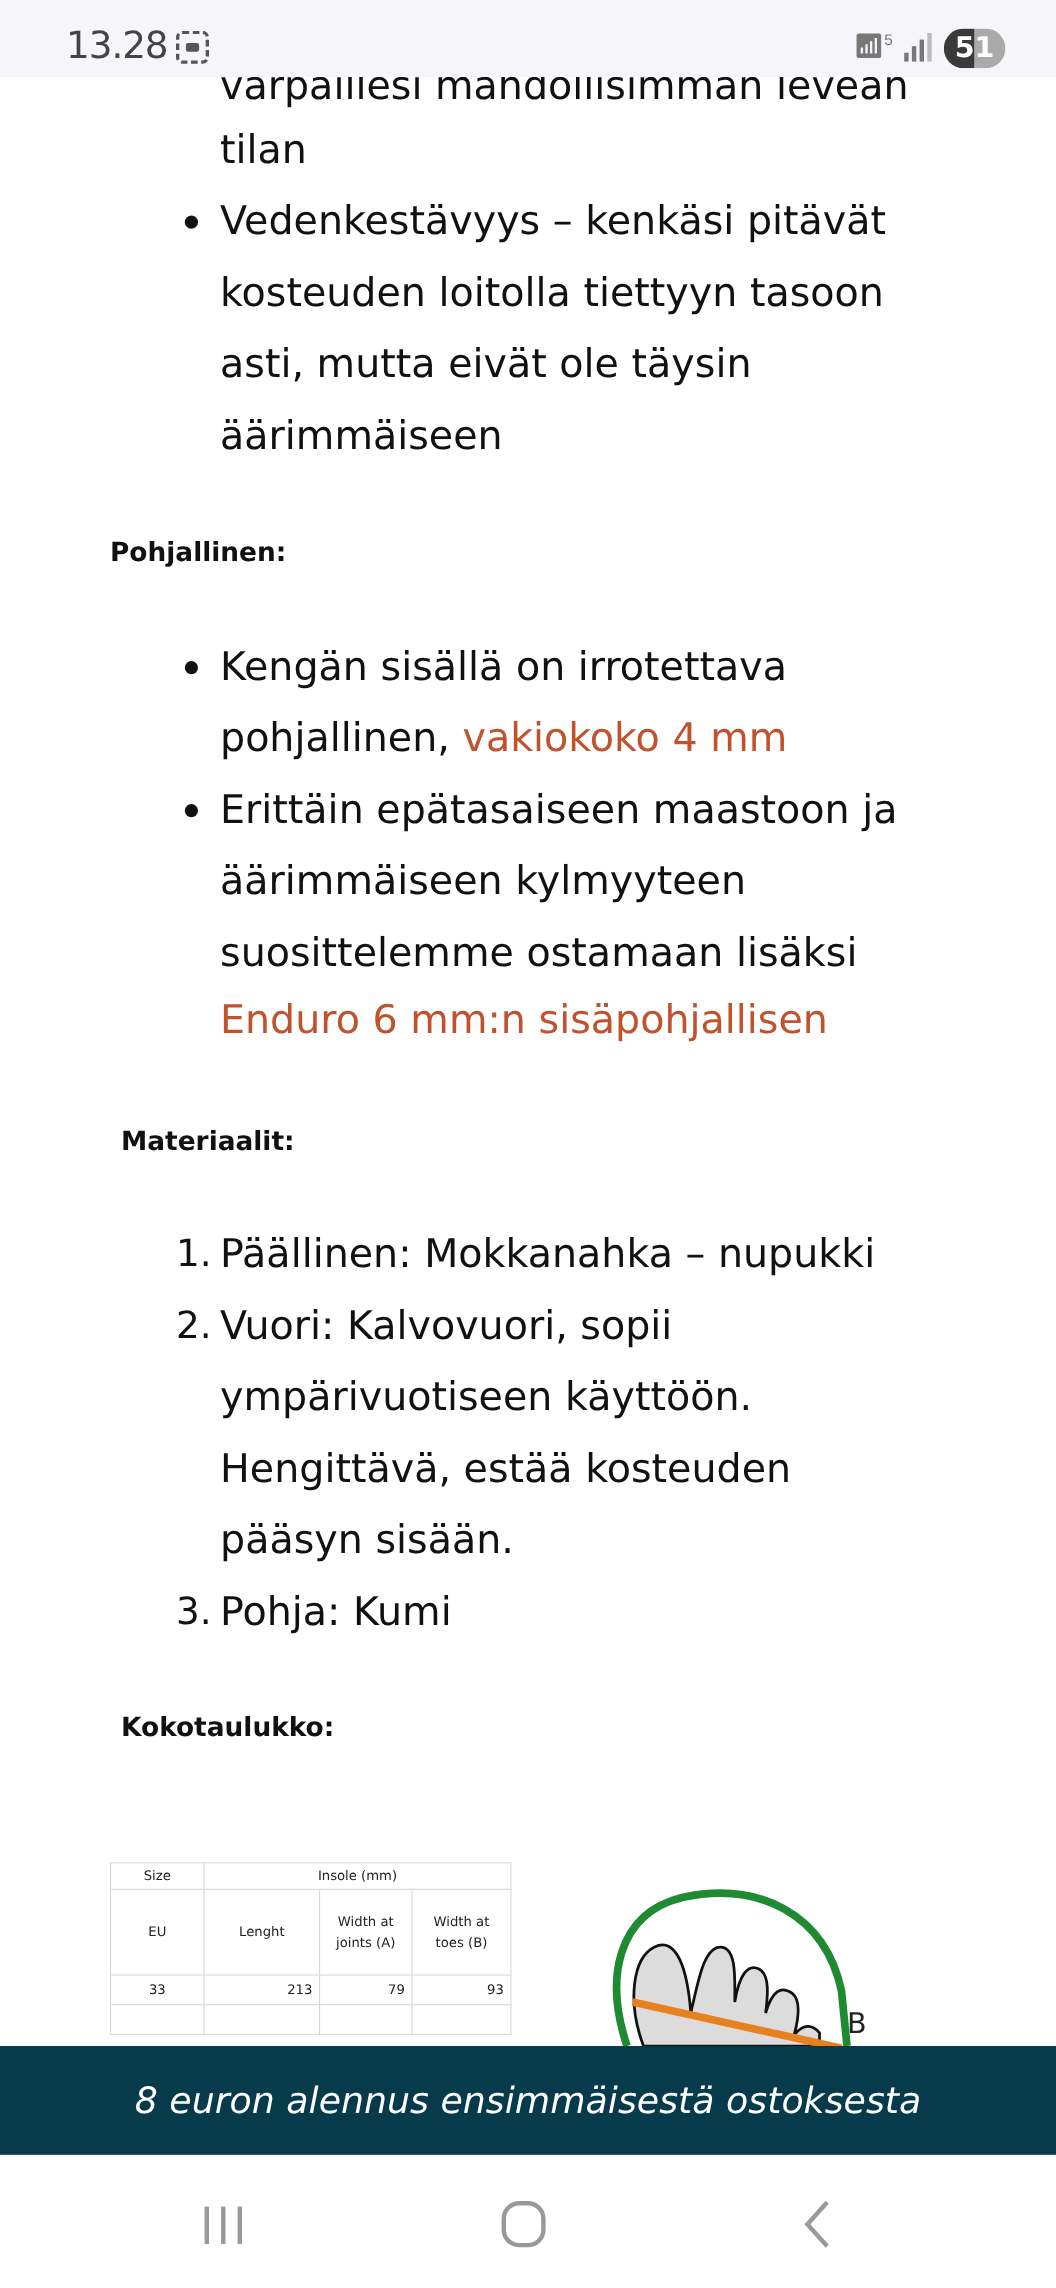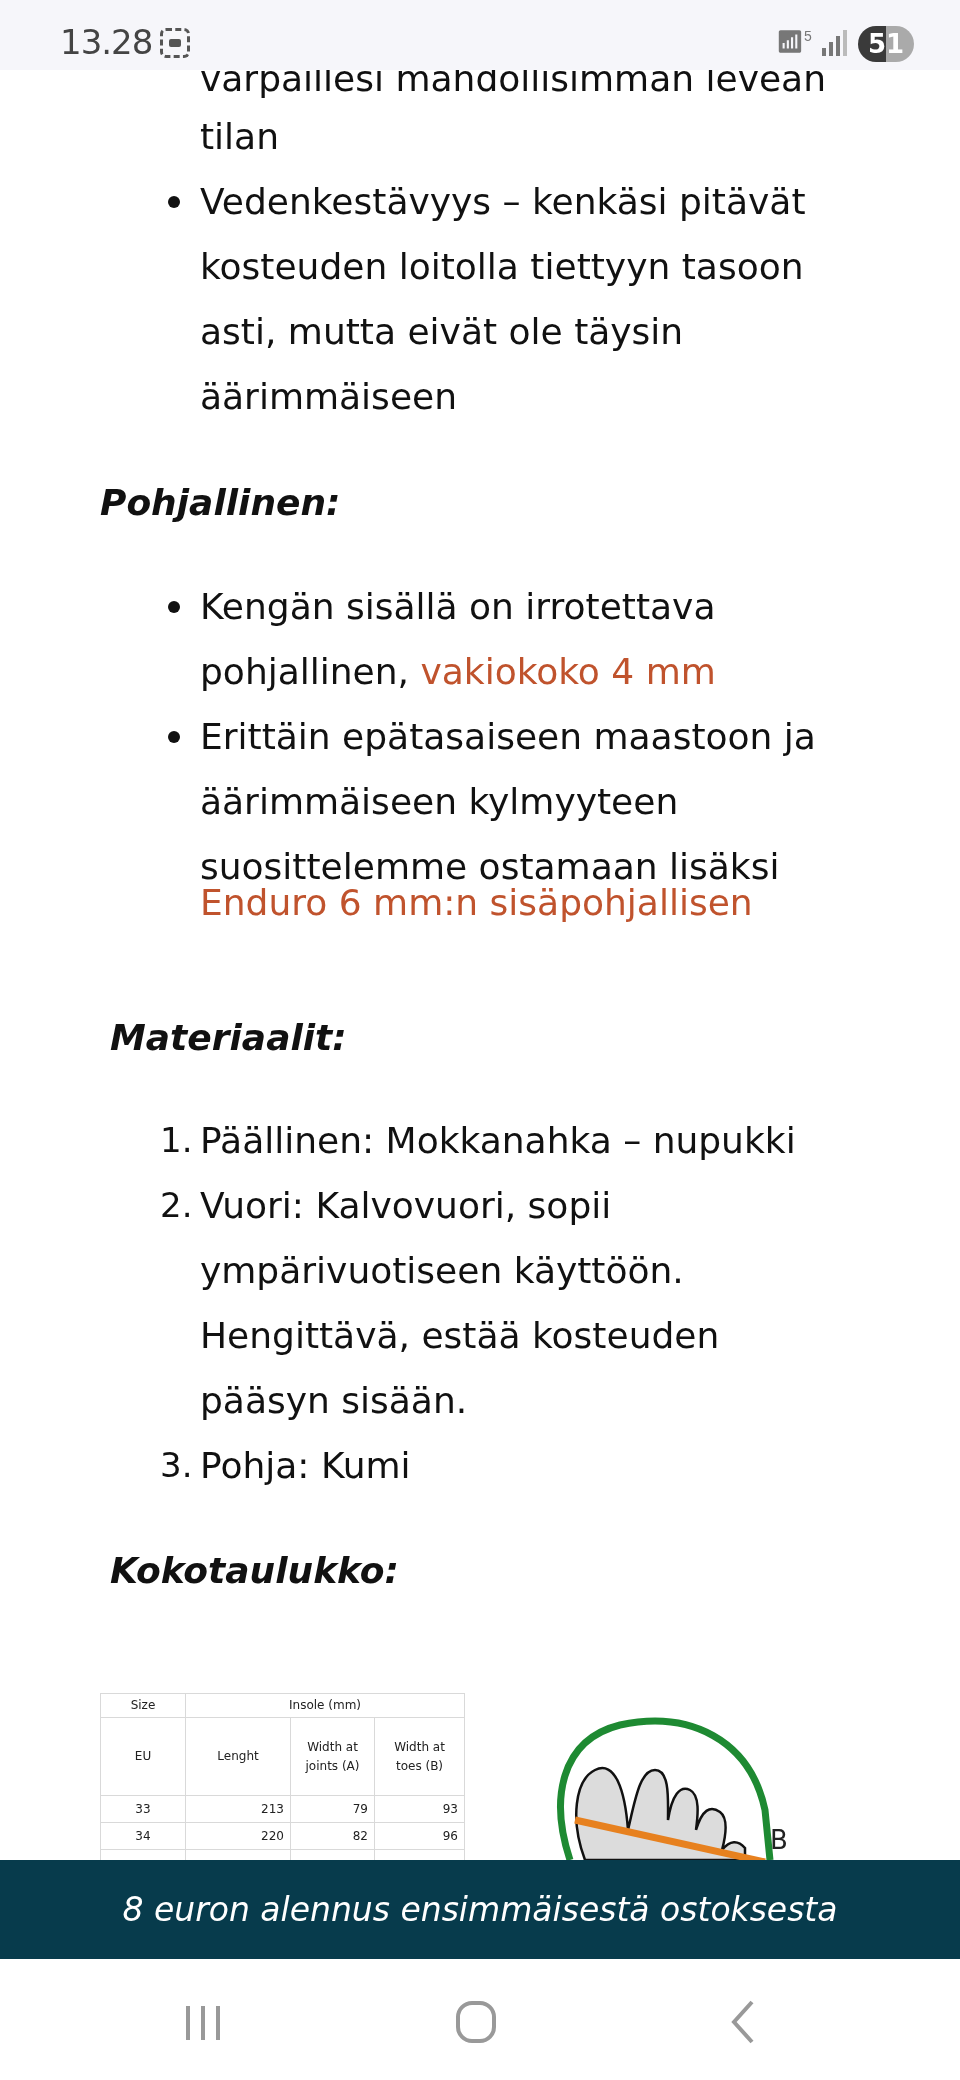--- a/index.html
+++ b/index.html
@@ -15,21 +15,21 @@
   .sb-signal span { display: block; width: 4px; background: #777; }
   .sb-battery { position: absolute; left: 858px; top: 26px; width: 56px; height: 36px; border-radius: 18px; overflow: hidden; display: flex; }
   .sb-battery .fill { width: 50%; background: #3a3a3a; }
   .sb-battery .empty { width: 50%; background: #aaaaaa; }
   .sb-battery .num { position: absolute; inset: 0; text-align: center; line-height: 36px; color: #fff; font-weight: bold; font-size: 26px; font-family: "DejaVu Sans", sans-serif; }
 
   .content { position: absolute; top: 0; left: 0; width: 960px; font-family: "DejaVu Sans", sans-serif; font-size: 36px; line-height: 65px; color: #111; }
   .line { position: absolute; left: 200px; white-space: nowrap; }
   .bullet { position: absolute; left: 168px; width: 12px; height: 12px; border-radius: 50%; background: #111; }
   .num { position: absolute; left: 160px; font-size: 34px; }
-  .h { position: absolute; font-weight: bold; font-size: 36px; white-space: nowrap; font-style: italic; }
+  .h { position: absolute; font-weight: bold; font-size: 24px; white-space: nowrap; }
   .link { color: #c0532d; }
 
   .size-table { position: absolute; left: 100px; top: 1693px; border-collapse: collapse; font-family: "DejaVu Sans", sans-serif; font-size: 12px; color: #222; }
   .size-table td, .size-table th { border: 1px solid #d9d9d9; padding: 2px 6px; font-weight: normal; }
   .size-table th { text-align: center; line-height: 19px; }
   .size-table td { text-align: right; height: 27px; margin-left: 12px; }
   .size-table td.eu { text-align: center; }
 
   .foot { position: absolute; left: 540px; top: 1700px; width: 260px; height: 160px; }
   .foot-label { position: absolute; left: 770px; top: 1825px; font-size: 26px; color: #222; font-family: "DejaVu Sans", sans-serif; }
@@ -76,21 +76,21 @@
   <div class="bullet" style="top:601px"></div>
   <div class="line" style="top:574px">Kengän sisällä on irrotettava</div>
   <div class="line" style="top:639px">
     <span>pohjallinen, </span><span class="link">vakiokoko 4 mm</span>
   </div>
 
   <div class="bullet" style="top:731px"></div>
   <div class="line" style="top:704px">Erittäin epätasaiseen maastoon ja</div>
   <div class="line" style="top:769px">äärimmäiseen kylmyyteen</div>
   <div class="line" style="top:834px">suosittelemme ostamaan lisäksi</div>
-  <div class="line link" style="top:870px">Enduro 6 mm:n sisäpohjallisen</div>
+  <div class="line link" style="top:895px">Enduro 6 mm:n sisäpohjallisen</div>
 
   <div class="h" style="left:110px; top:1005px">Materiaalit:</div>
 
   <div class="num" style="top:1108px">1.</div>
   <div class="line" style="top:1108px">Päällinen: Mokkanahka – nupukki</div>
   <div class="num" style="top:1173px">2.</div>
   <div class="line" style="top:1173px">Vuori: Kalvovuori, sopii</div>
   <div class="line" style="top:1238px">ympärivuotiseen käyttöön.</div>
   <div class="line" style="top:1303px">Hengittävä, estää kosteuden</div>
   <div class="line" style="top:1368px">pääsyn sisään.</div>
@@ -112,26 +112,20 @@
     <th style="width:84px">Width at joints (A)</th>
     <th style="width:90px">Width at toes (B)</th>
   </tr>
   <tr>
     <td class="eu">33</td>
     <td>213</td>
     <td>79</td>
     <td>93</td>
   </tr>
   <tr>
-    <td class="eu">34</td>
-    <td>220</td>
-    <td>82</td>
-    <td>96</td>
-  </tr>
-  <tr>
         <td class="eu"></td>
         <td></td>
         <td></td>
         <td></td>
       </tr>
 </tbody>
   </table>
 
 <svg class="foot" viewBox="0 0 260 160">
   <path d="M30 160 C10 100 20 40 80 25 C150 10 210 40 225 110 L230 160" fill="none" stroke="#1e8a32" stroke-width="7"></path>

